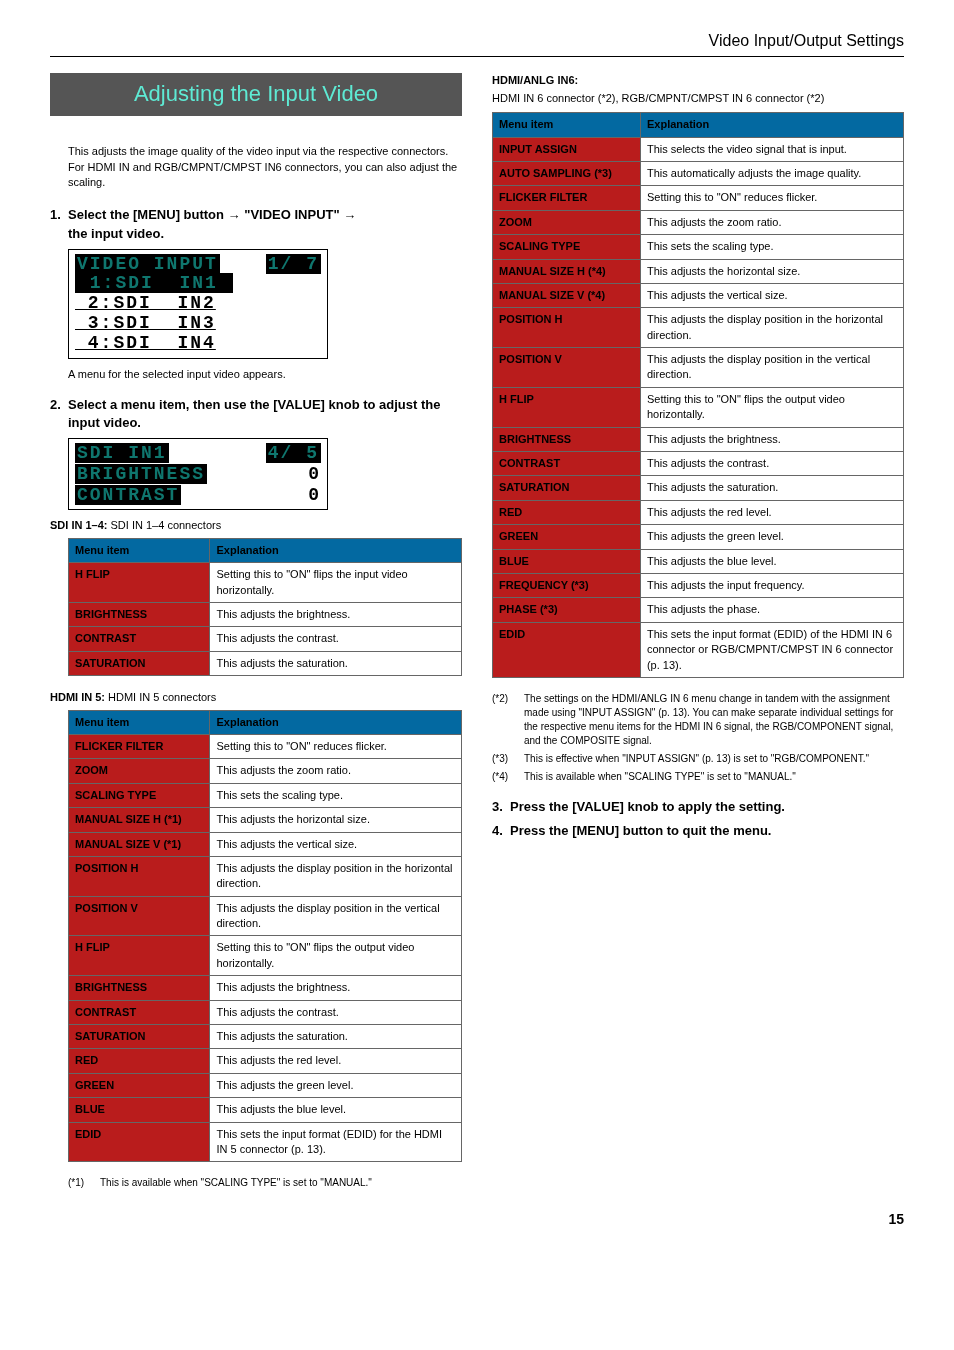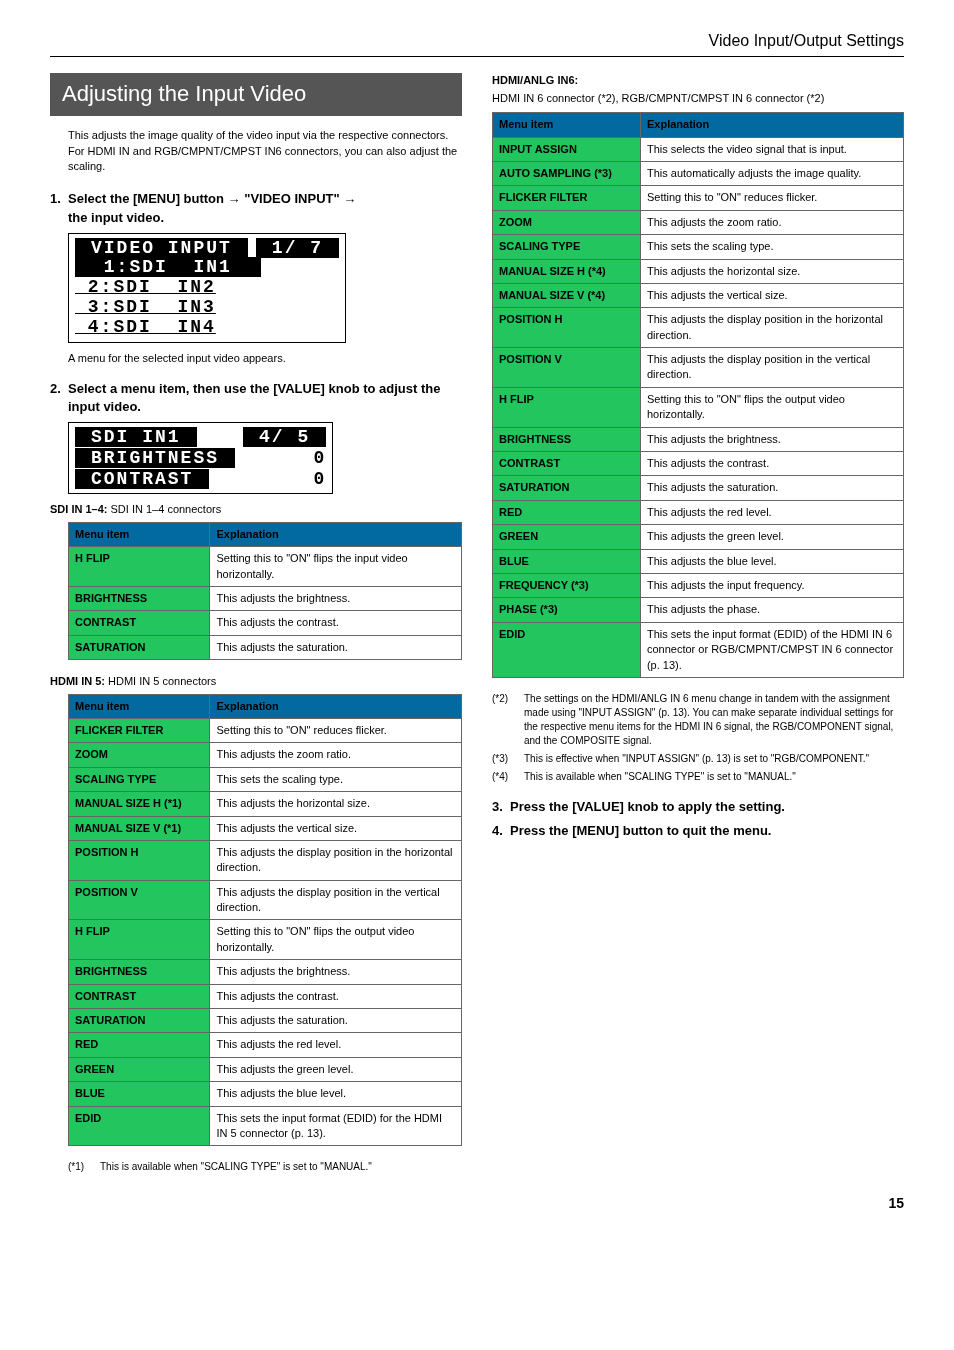--- a/index.html
+++ b/index.html
@@ -23,25 +23,26 @@
   .columns {
     display: flex;
     gap: 30px;
   }
   .col {
     flex: 1;
     min-width: 0;
   }
   .heading-bar {
     background: #555;
-    color: #ffffff;
+    color: #5eead4;
     font-size: 22px;
     font-weight: 300;
     padding: 6px 12px;
-    margin-bottom: 12px;
+    margin-bottom: 28px;
+    text-align: center;
   }
   .intro {
     margin-left: 18px;
     margin-bottom: 16px;
   }
   .step {
     display: flex;
     margin-bottom: 6px;
     align-items: baseline;
   }
@@ -93,21 +94,21 @@
     border: 1px solid #666;
     padding: 4px 6px;
     text-align: left;
     vertical-align: top;
   }
   th {
     background: #0369a1;
     font-weight: bold;
   }
   td.k {
-    background: #22c55e;
+    background: #b91c1c;
     font-weight: bold;
     width: 36%;
   }
   .col-right table {
     margin-left: 0;
     width: 100%;
   }
   .footnote {
     margin-left: 18px;
     font-size: 10px;
@@ -142,22 +143,22 @@
   .lcd-cell {
     font-family: "Courier New", monospace;
     font-size: 18px;
     font-weight: bold;
     letter-spacing: 2px;
     line-height: 1.15;
   }
   .lcd-cell.right { text-align: right; }
   .inv {
     background: #000;
-    color: #ffffff;
-    padding: 0 16px;
+    color: #0f766e;
+    padding: 0 2px;
   }
 </style>
 </head>
 <body>
 
 <div class="topbar">Video Input/Output Settings</div>
 
 <div class="columns">
 
   <div class="col">

